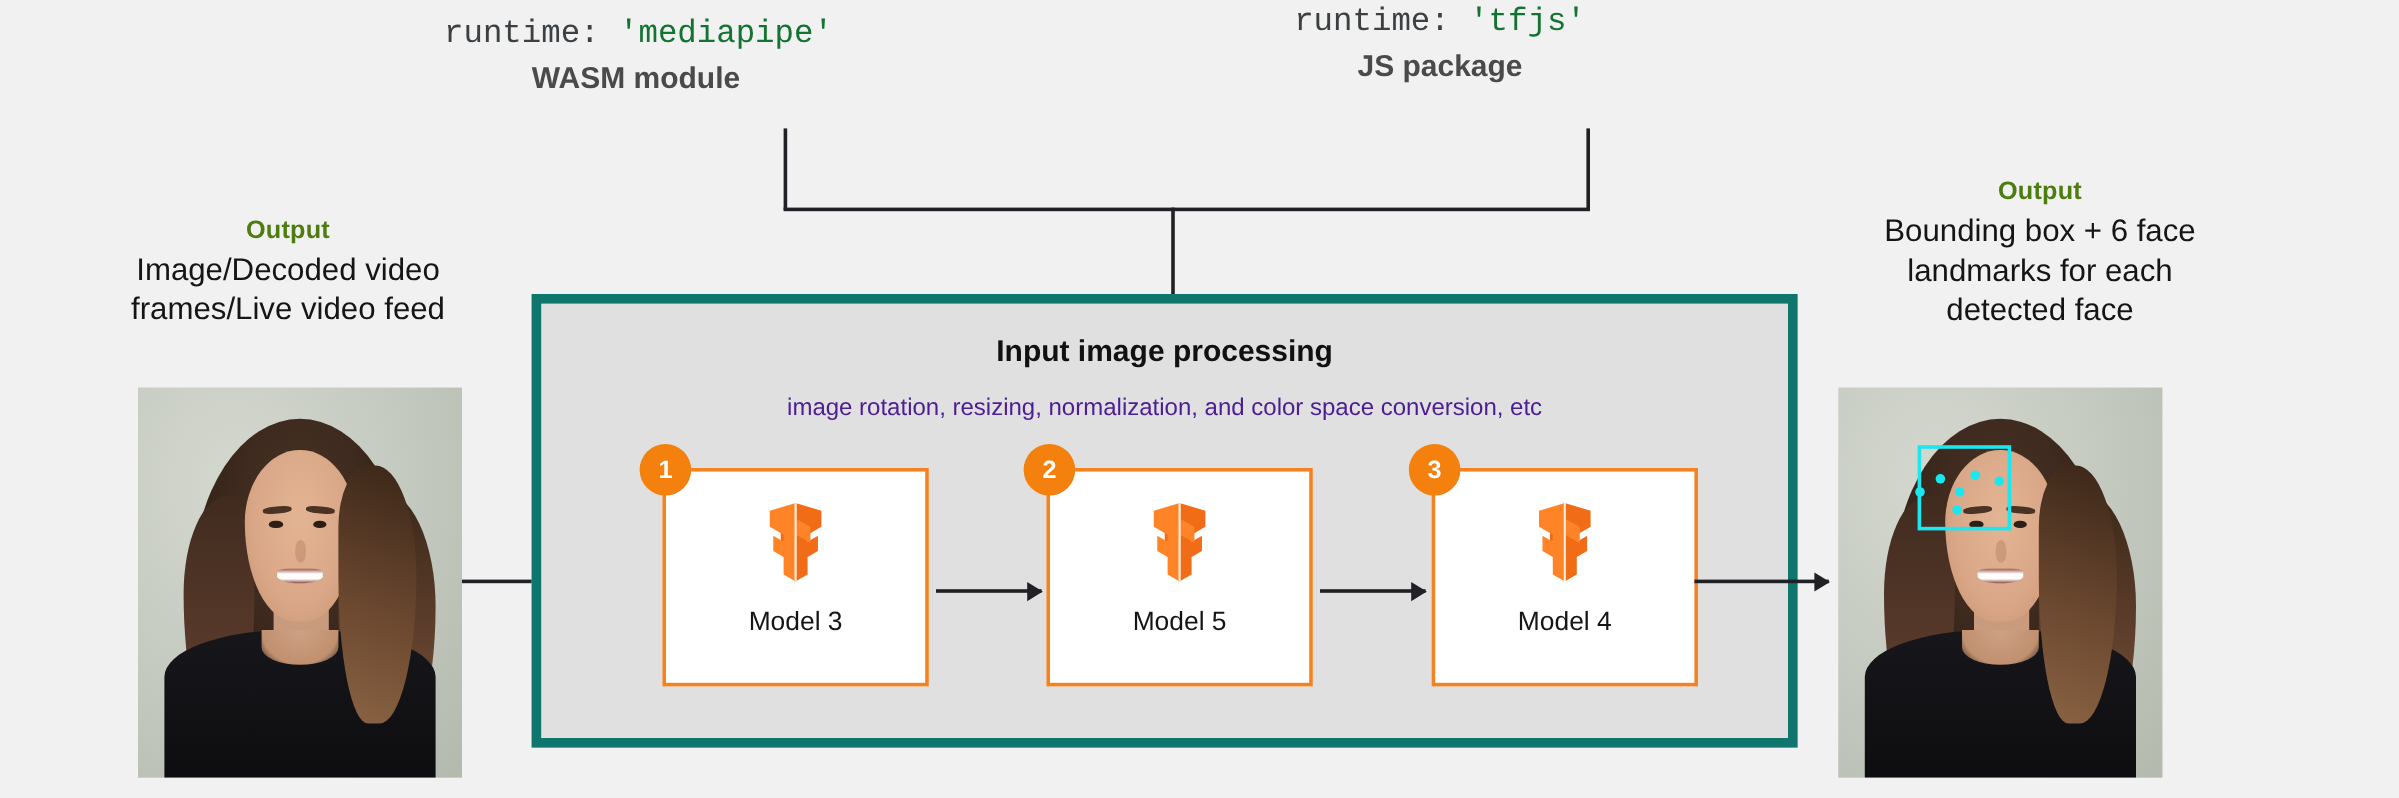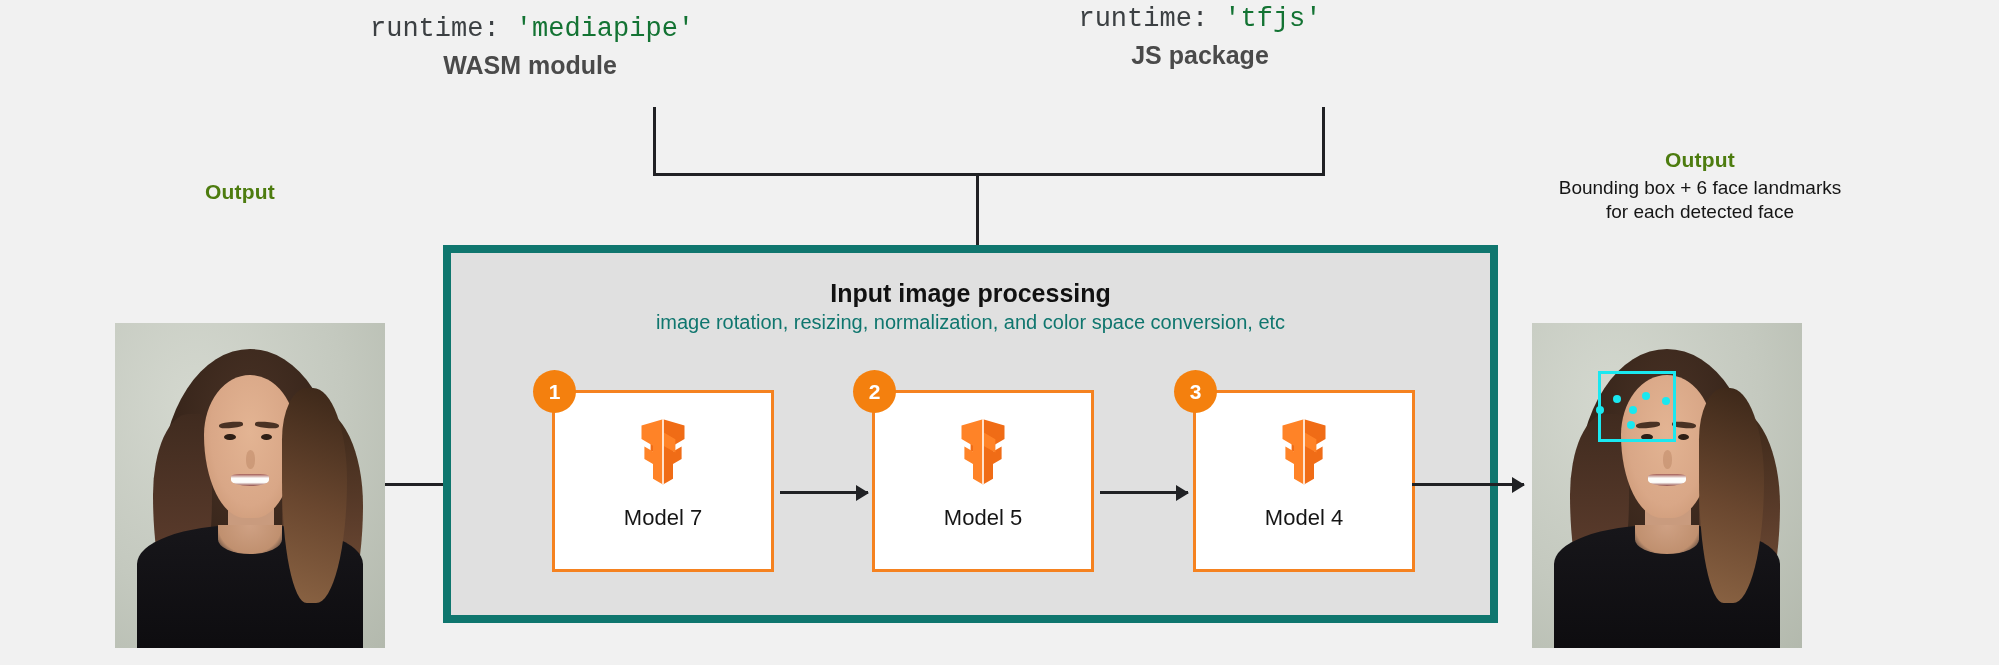--- a/index.html
+++ b/index.html
@@ -34,21 +34,21 @@
   #bracket-right  { left: 1322px; top: 107px; width: 3px; height: 68px; }
   #bracket-top    { left: 653px;  top: 173px; width: 672px; height: 3px; }
   #bracket-drop   { left: 976px;  top: 173px; width: 3px; height: 72px; }
 
   
   .side-caption { position: absolute; text-align: center; }
   .side-title {
     font-size: 21px; font-weight: bold; color: #4d7c0f;
     letter-spacing: 0.2px; margin-bottom: 4px;
   }
-  .side-desc { font-size: 19px; color: #151515; line-height: 1.27; }
+  .side-desc { font-size: 26px; color: #151515; line-height: 1.27; }
   #input-caption  { left: 105px;  top: 180px; width: 270px; }
   #output-caption { left: 1555px; top: 148px; width: 290px; }
 
   
   .photo {
     position: absolute;
     background: linear-gradient(160deg, #cfd3c9 0%, #c6cbc1 45%, #bcc2b8 100%);
     overflow: hidden;
   }
   #input-photo  { left: 115px;  top: 323px; width: 270px; height: 325px; }
@@ -104,22 +104,22 @@
   #processing-panel {
     position: absolute; left: 443px; top: 245px;
     width: 1055px; height: 378px;
     background: #e0e0e0; border: 8px solid #0f766e;
   }
   #panel-title {
     position: absolute; left: 0; top: 26px; width: 100%;
     text-align: center; font-size: 25px; font-weight: bold; color: #111;
   }
   #panel-subtitle {
-    position: absolute; left: 0; top: 58px; width: 100%;
-    text-align: center; font-size: 20px; color: #0f766e;
+    position: absolute; left: 0; top: 76px; width: 100%;
+    text-align: center; font-size: 20px; color: #4c1d95;
   }
 
   
   .model-box {
     position: absolute; top: 137px; width: 222px; height: 182px;
     background: #ffffff; border: 3px solid #f58220;
   }
   #model-box-0 { left: 101px; }
   #model-box-1 { left: 421px; }
   #model-box-2 { left: 742px; }
@@ -169,20 +169,21 @@
     <div class="runtime-sub">JS package</div>
   </div>
 
   <div class="bracket-line" id="bracket-left"></div>
   <div class="bracket-line" id="bracket-right"></div>
   <div class="bracket-line" id="bracket-top"></div>
   <div class="bracket-line" id="bracket-drop"></div>
 
   <div class="side-caption" id="input-caption">
     <div class="side-title">Output</div>
+    <div class="side-desc">Image/Decoded video frames/Live video feed</div>
   </div>
 
   <div class="photo" id="input-photo">
     <div class="p-wall"></div>
     <div class="p-hair-back"></div>
     <div class="p-hair-side-l"></div>
     <div class="p-hair-side-r"></div>
     <div class="p-neck"></div>
     <div class="p-face"></div>
     <div class="p-brow l"></div>
@@ -202,21 +203,21 @@
     <div id="panel-title">Input image processing</div>
     <div id="panel-subtitle">image rotation, resizing, normalization, and color space conversion, etc</div>
 
     <div class="model-box" id="model-box-0">
       <div class="model-badge">1</div>
       <svg class="model-logo" viewBox="0 0 60 66">
         <polygon points="29.2,0 29.2,13.4 17.6,20.2 17.6,33.6 29.2,26.9 29.2,66 40,59.7 40,45.1 48.6,40.1 48.6,27.5 40,32.4 40,26.7 51.5,20 51.5,6.6" fill="#f06c16"></polygon>
         <polygon points="30.8,0 30.8,13.4 42.4,20.2 42.4,33.6 30.8,26.9 30.8,66 20,59.7 20,45.1 11.4,40.1 11.4,27.5 20,32.4 20,26.7 8.5,20 8.5,6.6" fill="#ff8327"></polygon>
         <rect x="29.1" y="0" width="1.8" height="66" fill="#ffffff" opacity="0.85"></rect>
       </svg>
-      <div class="model-label">Model 7</div>
+      <div class="model-label">Model 3</div>
     </div>
 
     <div class="arrow" id="arrow-m1-m2" style="left:329px; top:238px;"></div>
 
     <div class="model-box" id="model-box-1">
       <div class="model-badge">2</div>
       <svg class="model-logo" viewBox="0 0 60 66">
         <polygon points="29.2,0 29.2,13.4 17.6,20.2 17.6,33.6 29.2,26.9 29.2,66 40,59.7 40,45.1 48.6,40.1 48.6,27.5 40,32.4 40,26.7 51.5,20 51.5,6.6" fill="#f06c16"></polygon>
         <polygon points="30.8,0 30.8,13.4 42.4,20.2 42.4,33.6 30.8,26.9 30.8,66 20,59.7 20,45.1 11.4,40.1 11.4,27.5 20,32.4 20,26.7 8.5,20 8.5,6.6" fill="#ff8327"></polygon>
         <rect x="29.1" y="0" width="1.8" height="66" fill="#ffffff" opacity="0.85"></rect>

